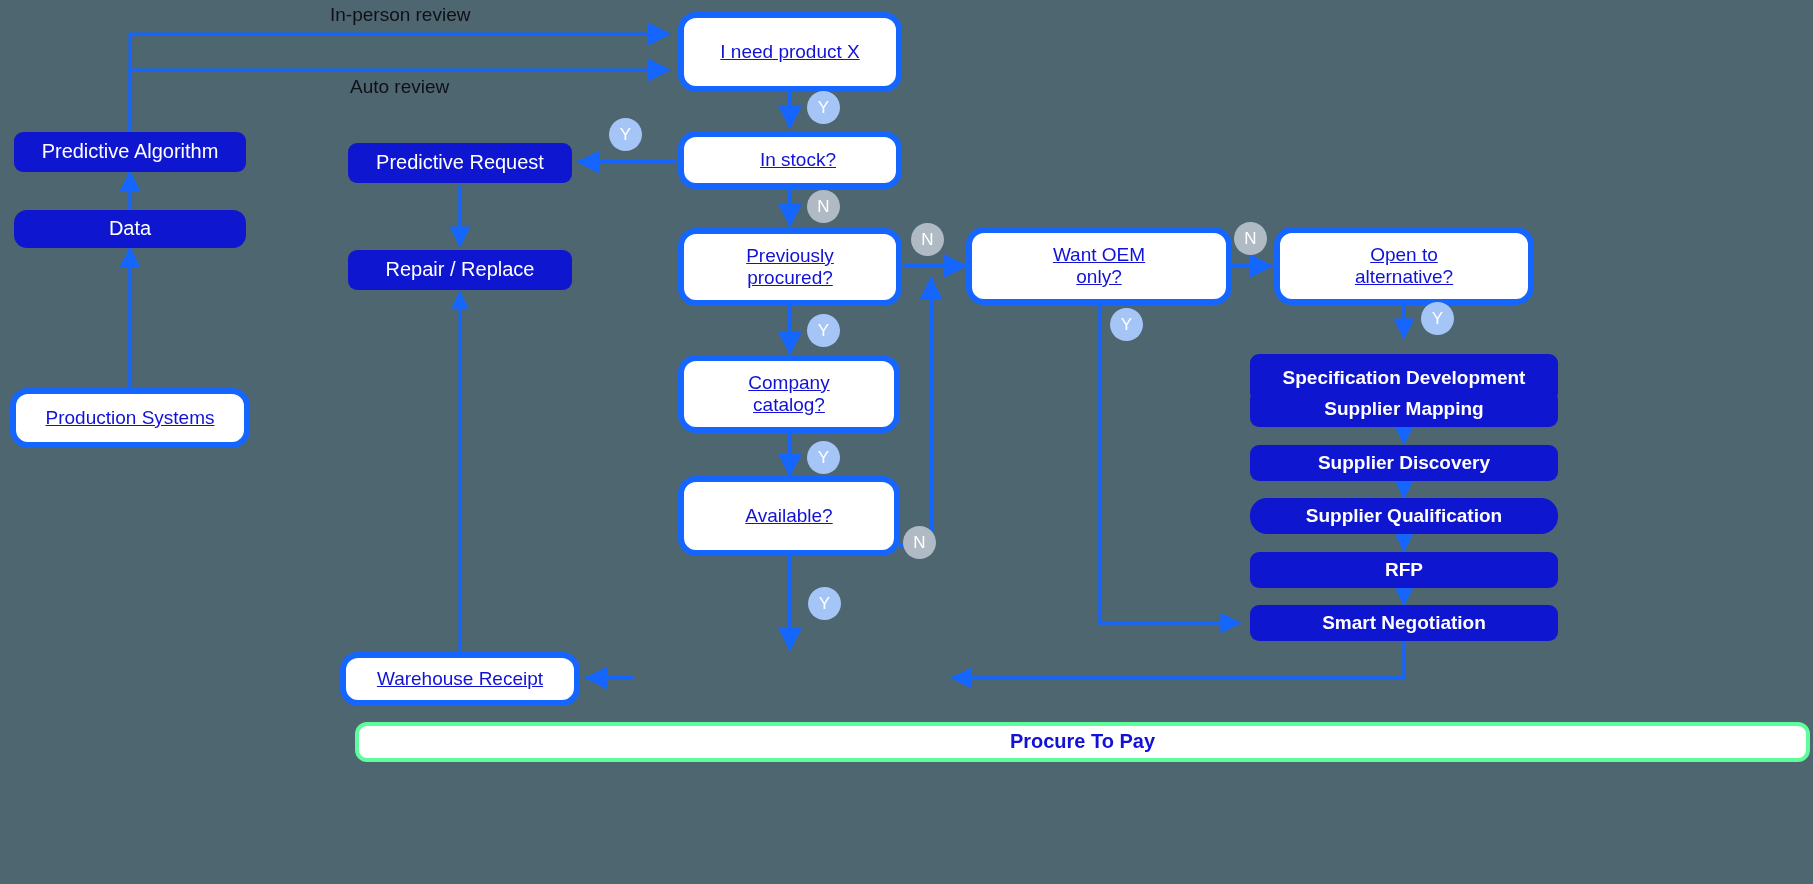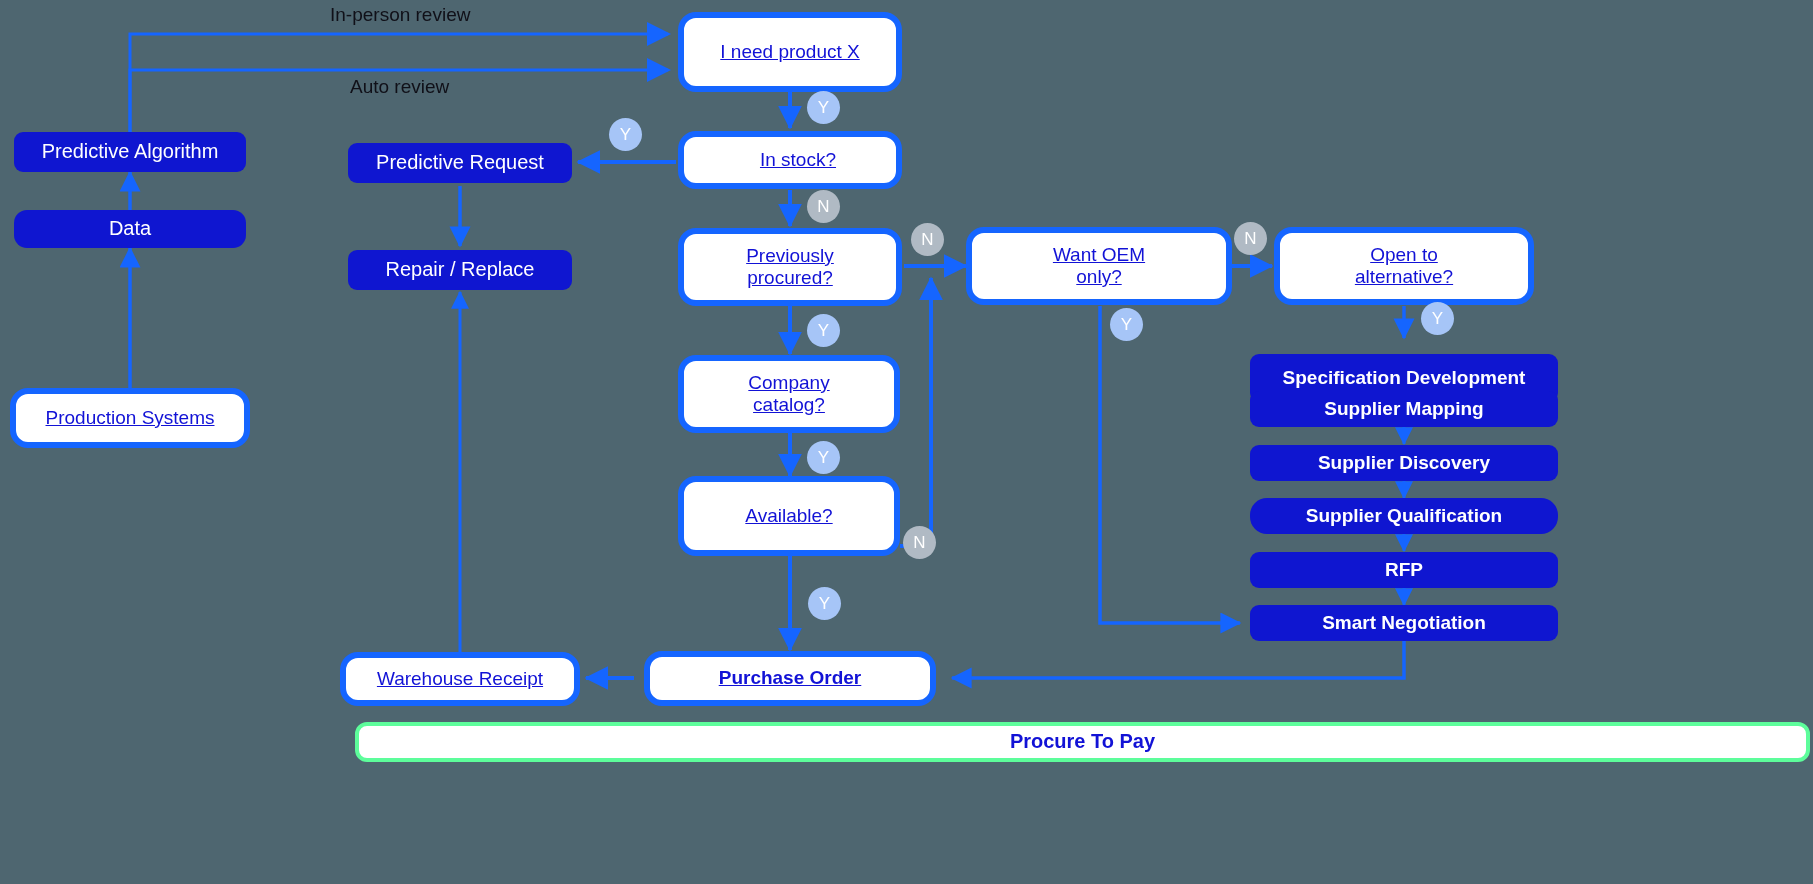--- a/index.html
+++ b/index.html
@@ -164,23 +164,20 @@
 
   <div class="node white" style="left:678px;top:355px;width:222px;height:78px;flex-direction:column;">
     <span>Company</span>
     <span>catalog?</span>
   </div>
 
   <div class="node white" style="left:678px;top:476px;width:222px;height:80px;">
     <span>Available?</span>
   </div>
 
-  <div class="node white" style="left:644px;top:651px;width:292px;height:55px;font-weight:700;font-size:19px;">
-    <span>Purchase Order</span>
-  </div>
 
   <div class="node white" style="left:966px;top:227px;width:266px;height:78px;flex-direction:column;">
     <span>Want OEM</span>
     <span>only?</span>
   </div>
 
   <div class="node white" style="left:1274px;top:227px;width:260px;height:78px;flex-direction:column;">
     <span>Open to</span>
     <span>alternative?</span>
   </div>

